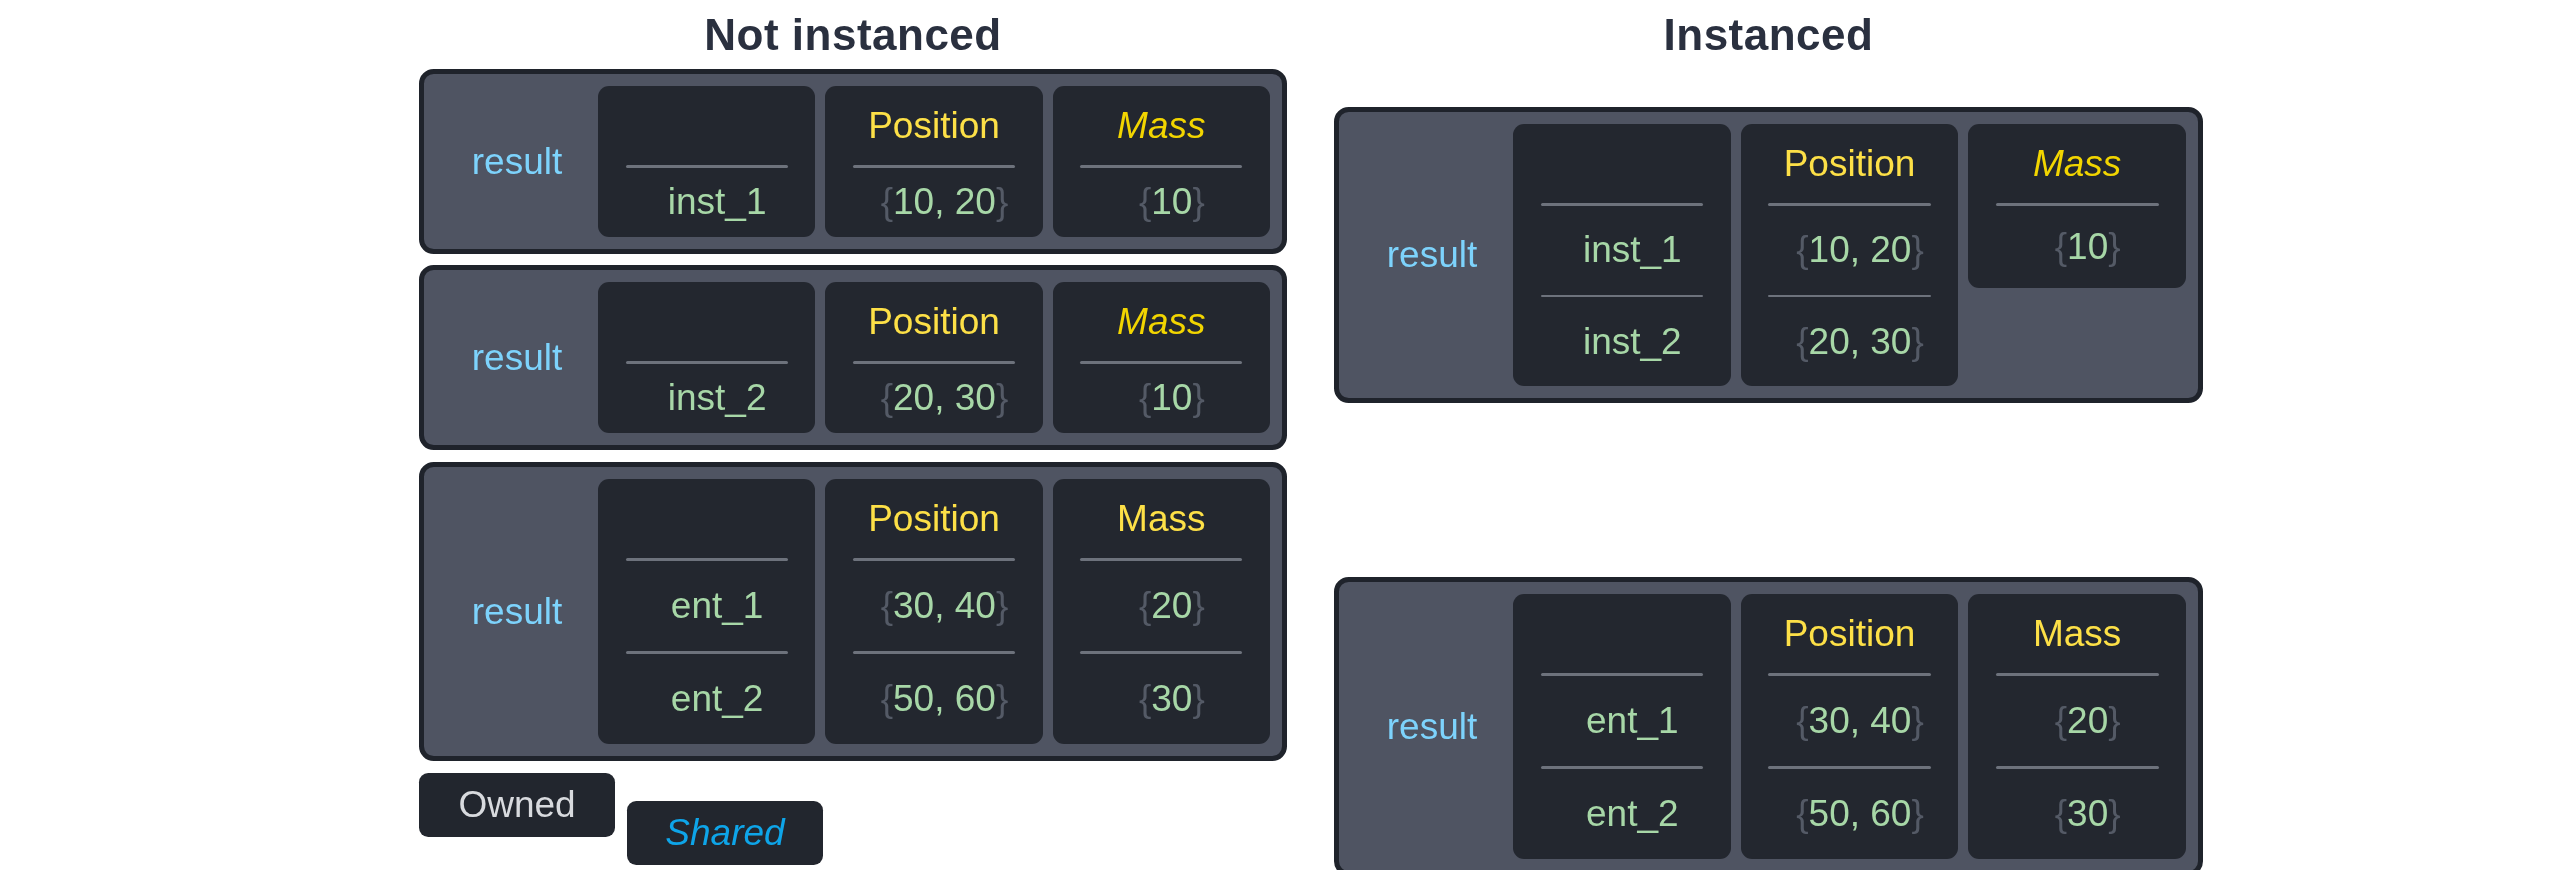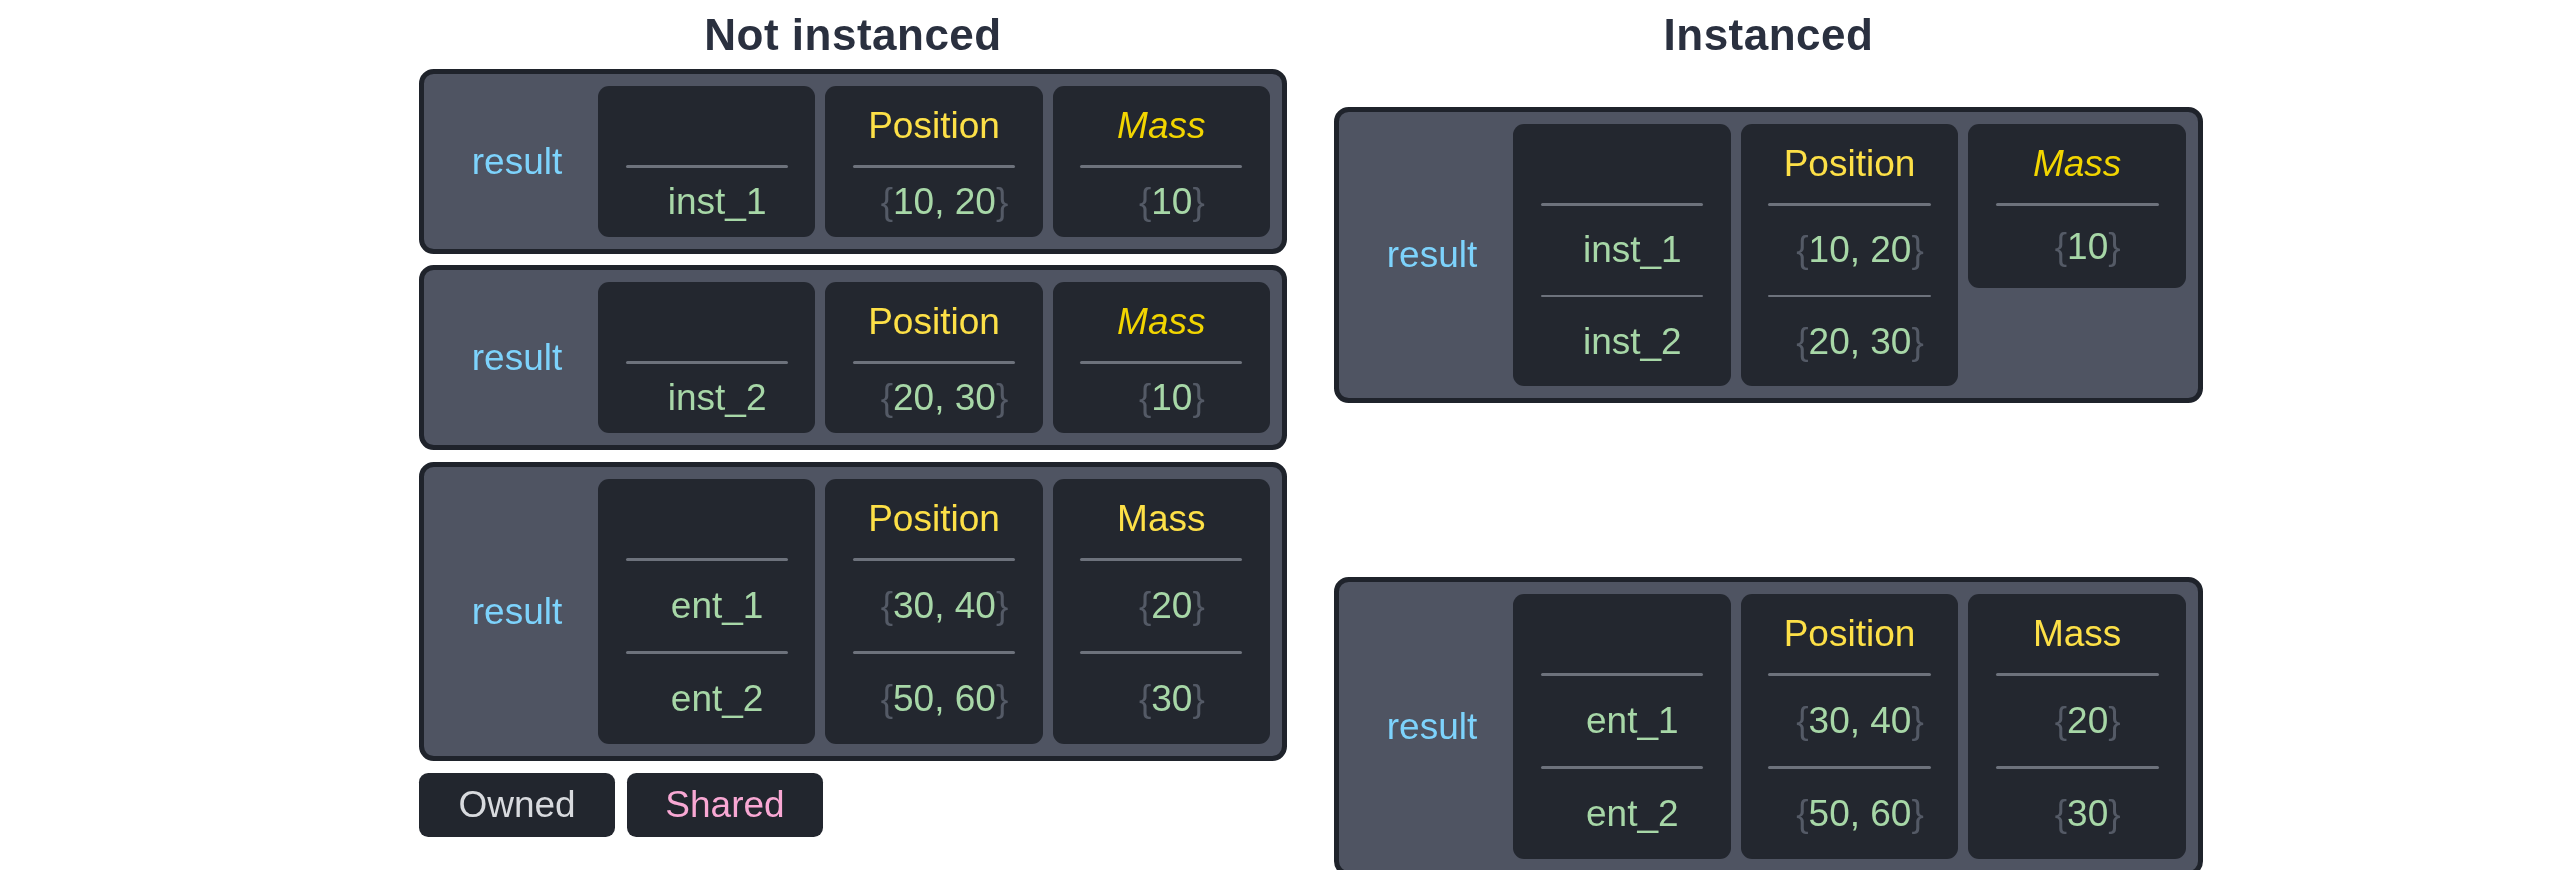--- a/index.html
+++ b/index.html
@@ -29,21 +29,21 @@
   .divider{height:2.8px;flex:none;background:#6d727c;margin:0 27.5px;border-radius:1.8px;}
   .row{flex:1 1 0;display:flex;align-items:center;justify-content:center;
        font-size:37px;color:#a7d7a7;margin-left:21px;}
   .card-short .row{flex:none;height:83px;}
   .brace{color:#545a66;}
   .spacer107{height:98px;flex:none;}
   .legend{display:flex;gap:12px;margin-top:12px;}
   .legend-item{box-sizing:border-box;width:196px;height:64px;background:#22262e;border-radius:9.2px;
                display:flex;align-items:center;justify-content:center;font-size:37px;}
   .legend-owned{color:#d8dade;}
-  .legend-shared{color:#f9a8d4;}
+  .legend-shared{color:#0ea5e9;font-style:italic;margin-top:28px;}
 </style>
 </head>
 <body>
 
 <div class="canvas">
   <div class="diagram">
 
     <div class="col col-left">
       <div class="title">Not instanced</div>
 

